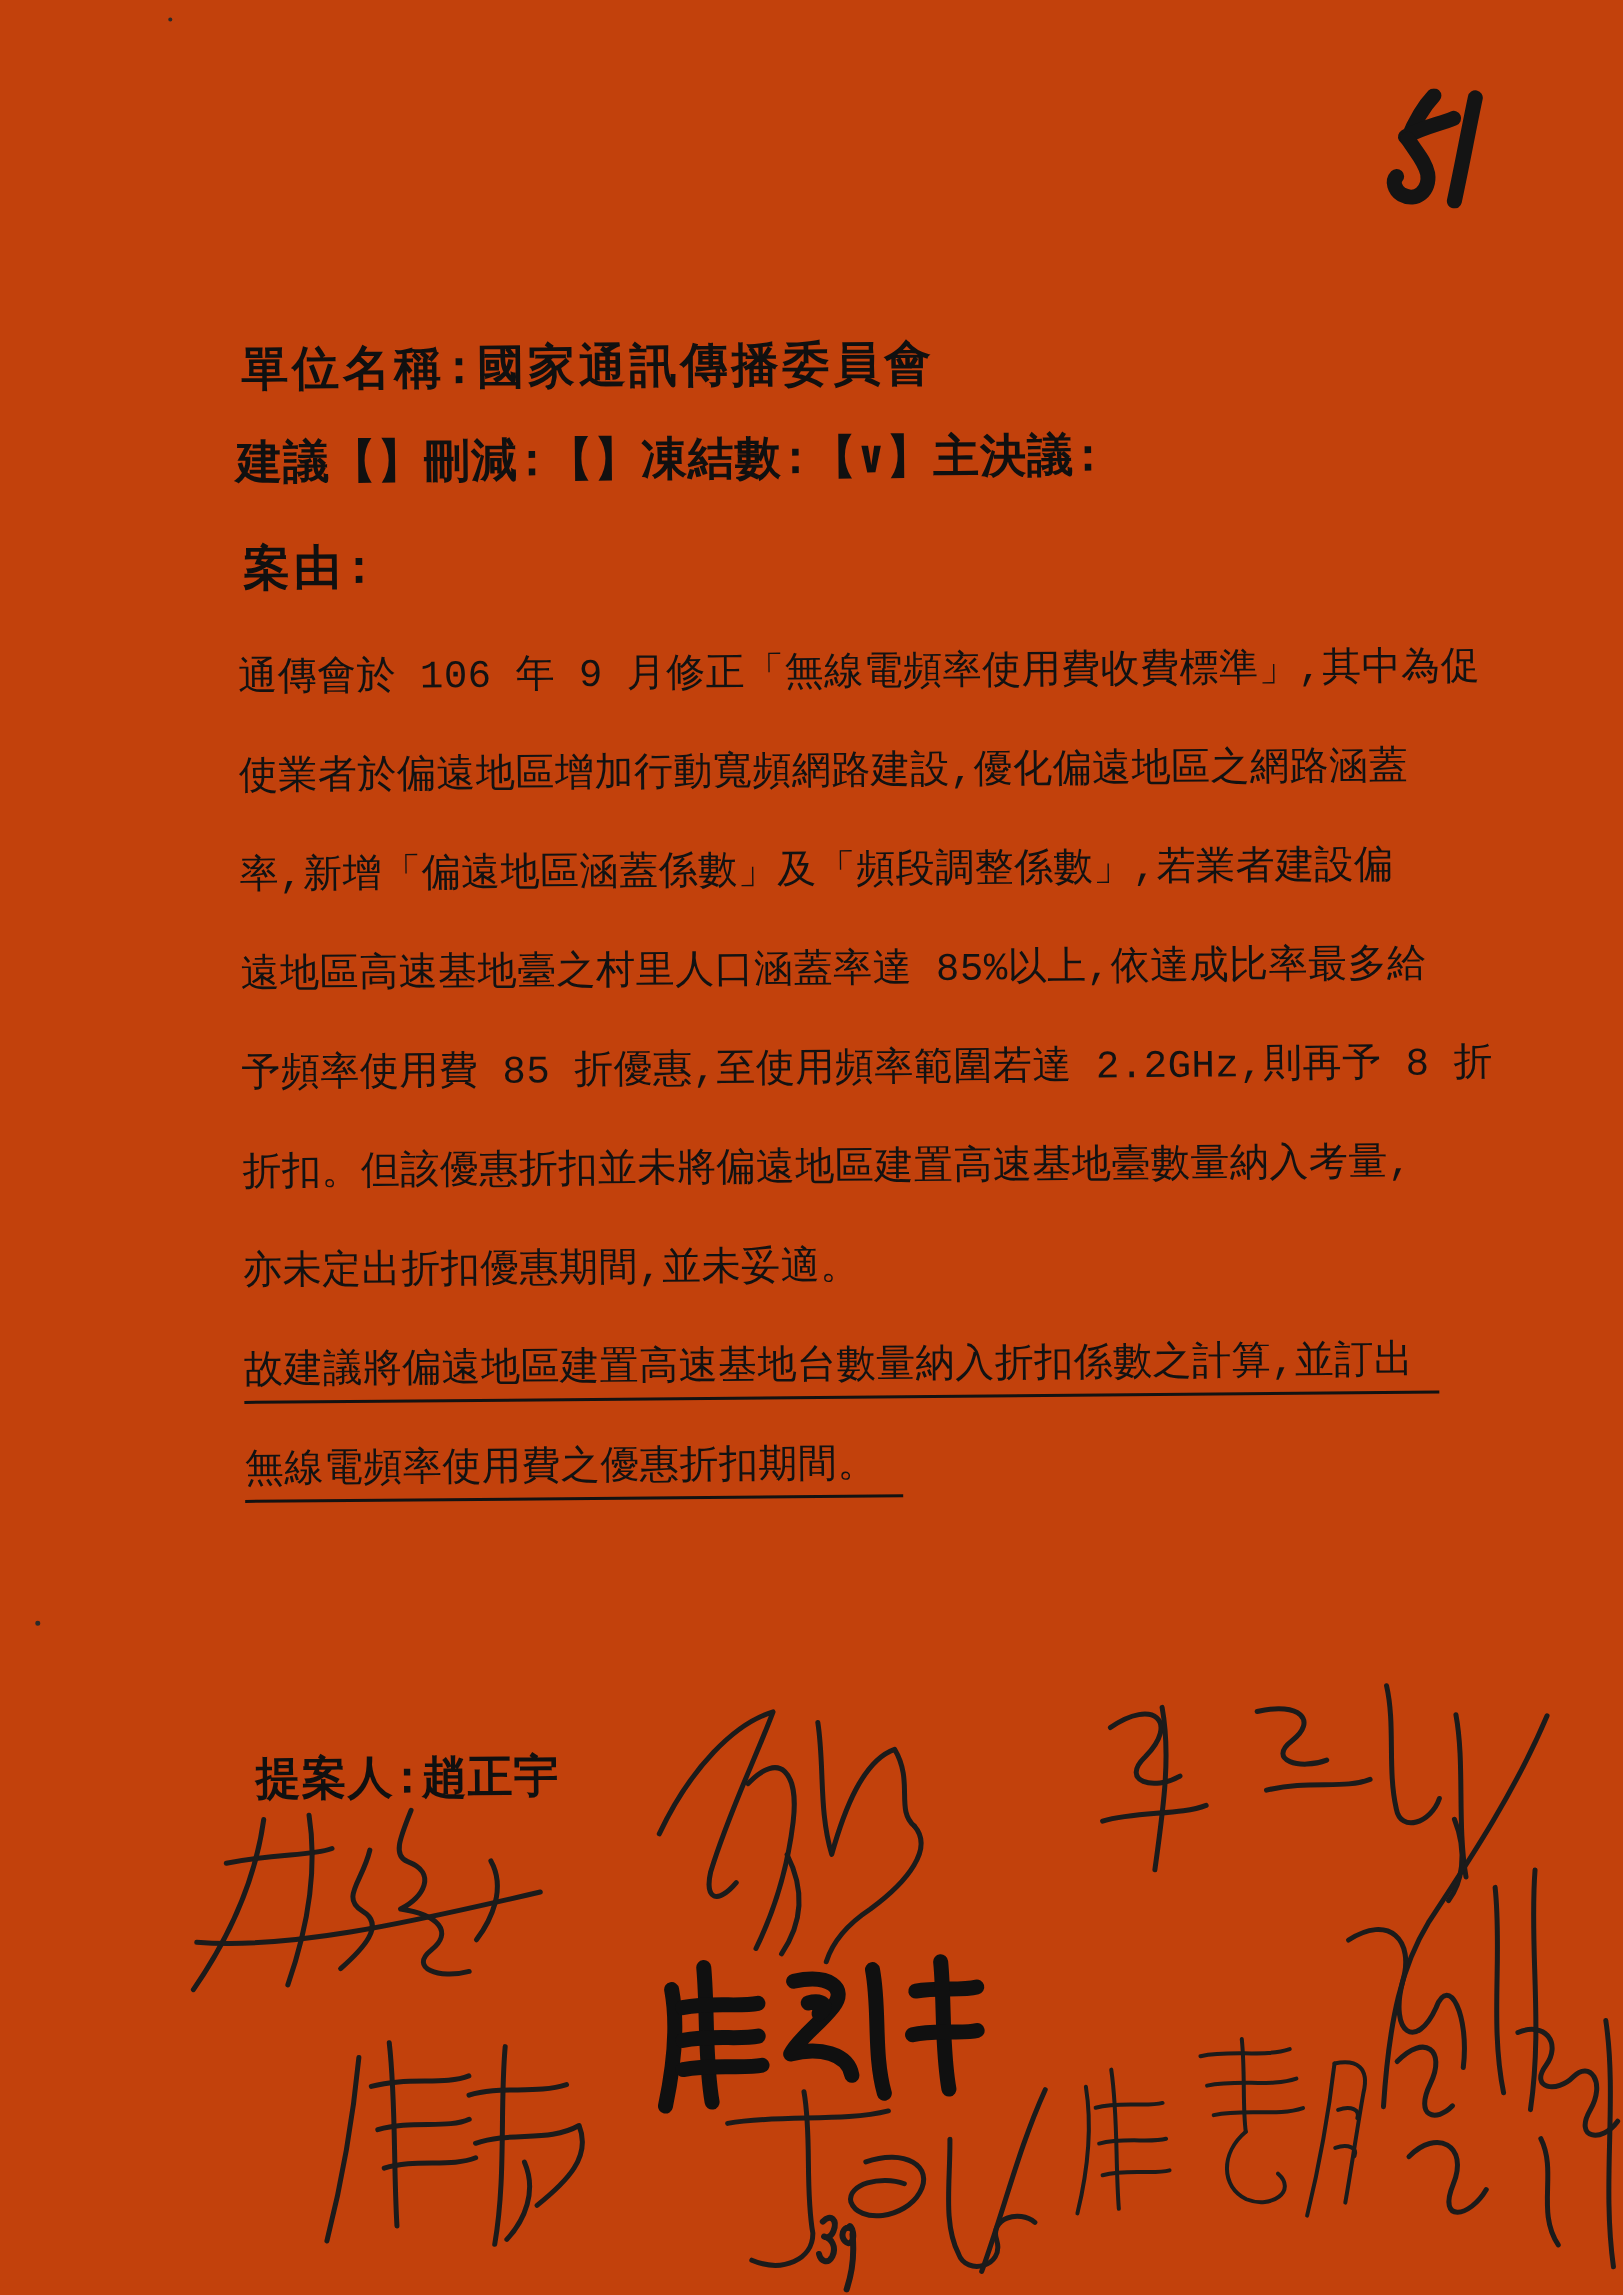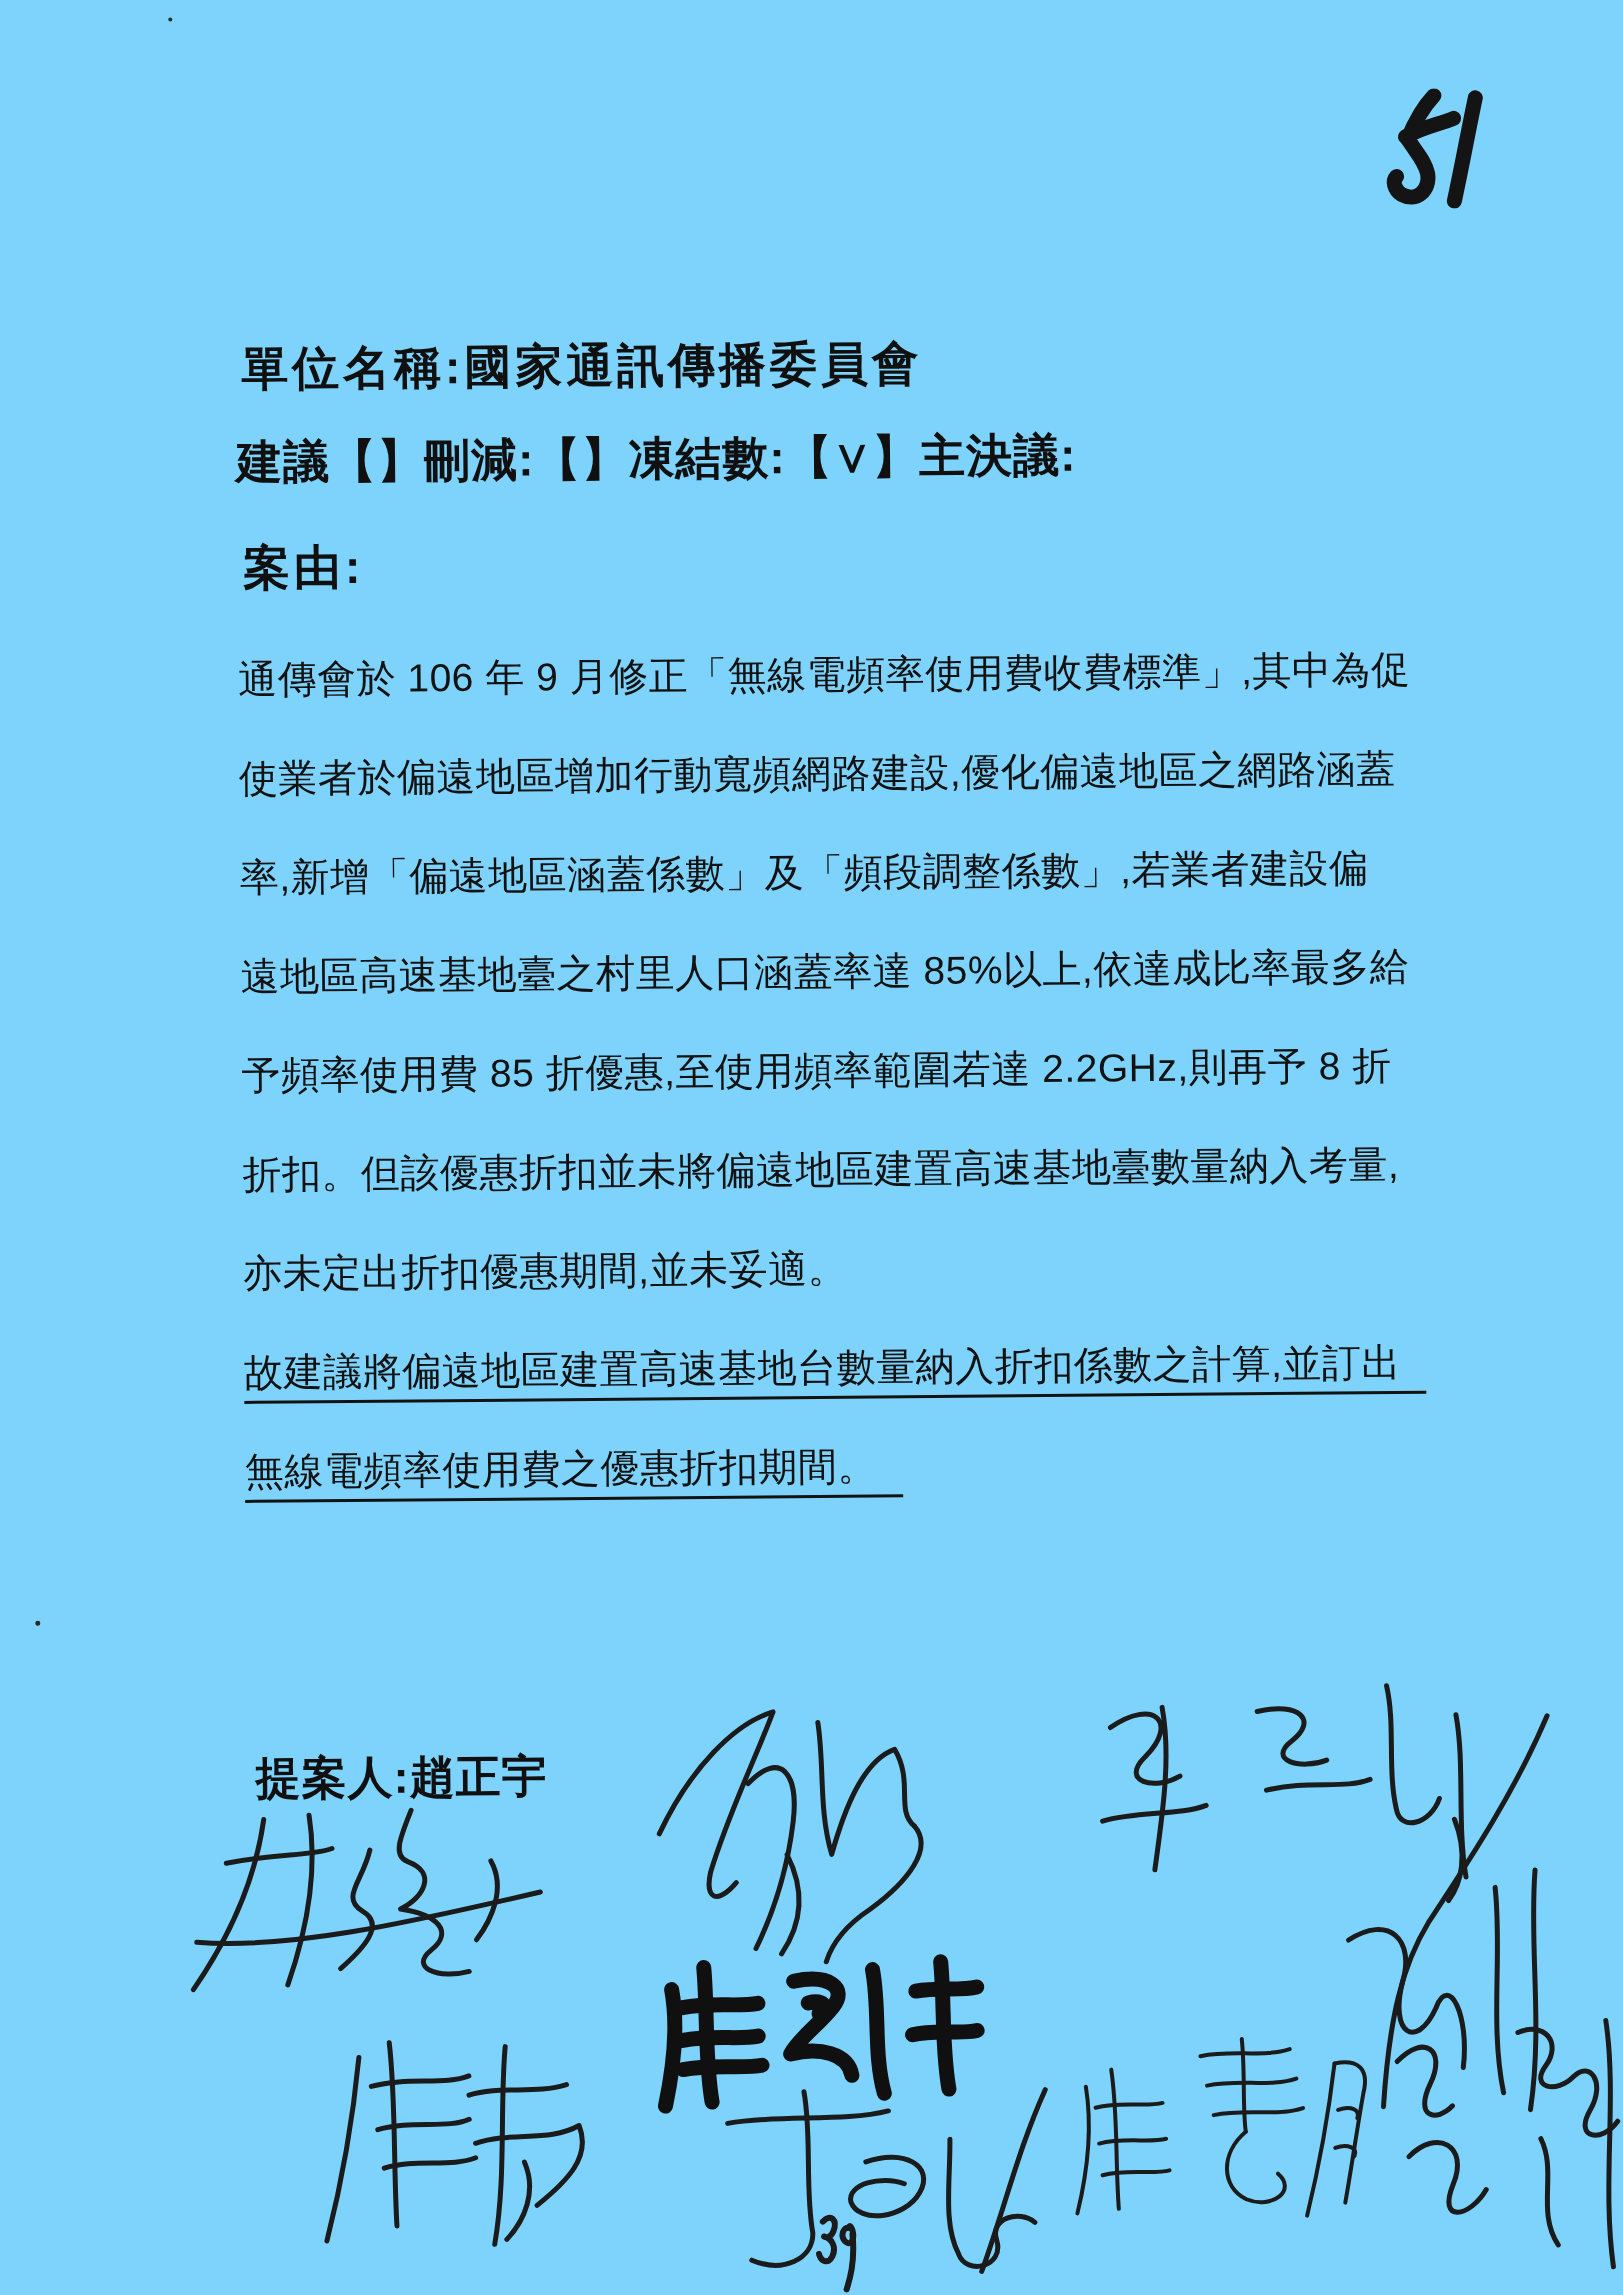--- a/index.html
+++ b/index.html
@@ -1,22 +1,22 @@
 <!DOCTYPE html>
 <html lang="zh-Hant" style="font-size:7.9px"><head>
 <meta charset="utf-8">
 <title>Scanned Proposal Page</title>
 <style>
   html,body{margin:0;padding:0;background:#ffffff;}
   .page{
     position:relative;
     width:1623px;height:2295px;
-    background:#7dd3fc;
+    background:#c2410c;
     overflow:hidden;
-    font-family:Liberation Sans, sans-serif;
+    font-family:Liberation Mono, monospace;
     color:#111;
   }
   .sheet{
     position:absolute;inset:0;
     transform:rotate(-0.5deg);
     transform-origin:811px 1130px;
   }
   .line{position:absolute;white-space:nowrap;}
   .hdr{font-weight:bold;color:#101010;}
   .unit{left:248px;top:333px;font-size:47px;letter-spacing:3.9px;}

